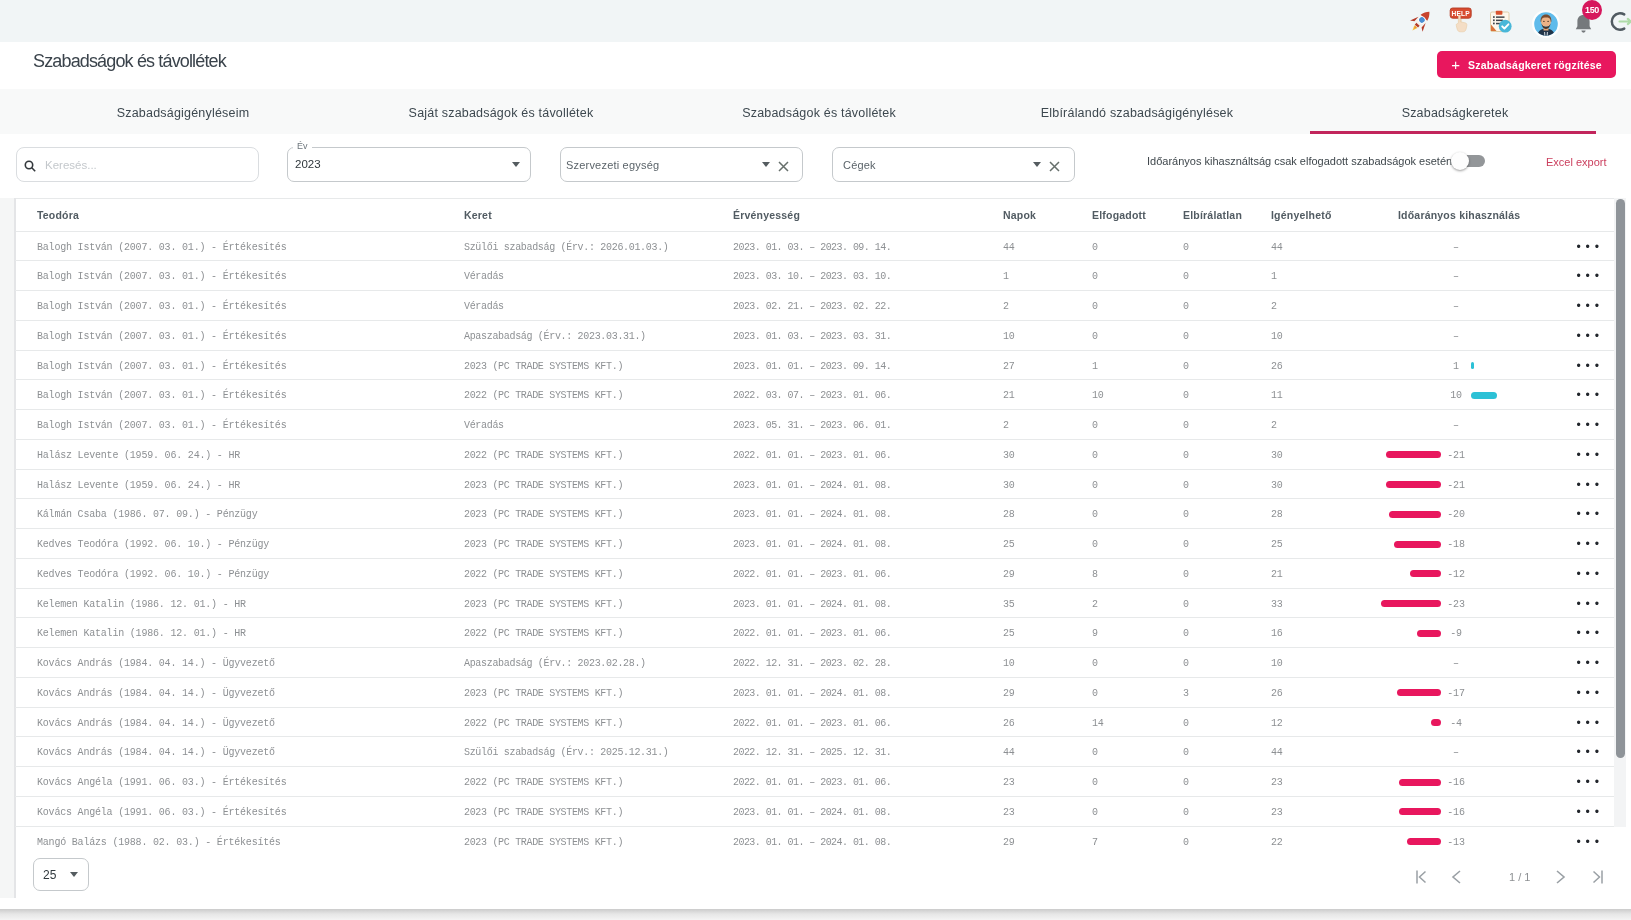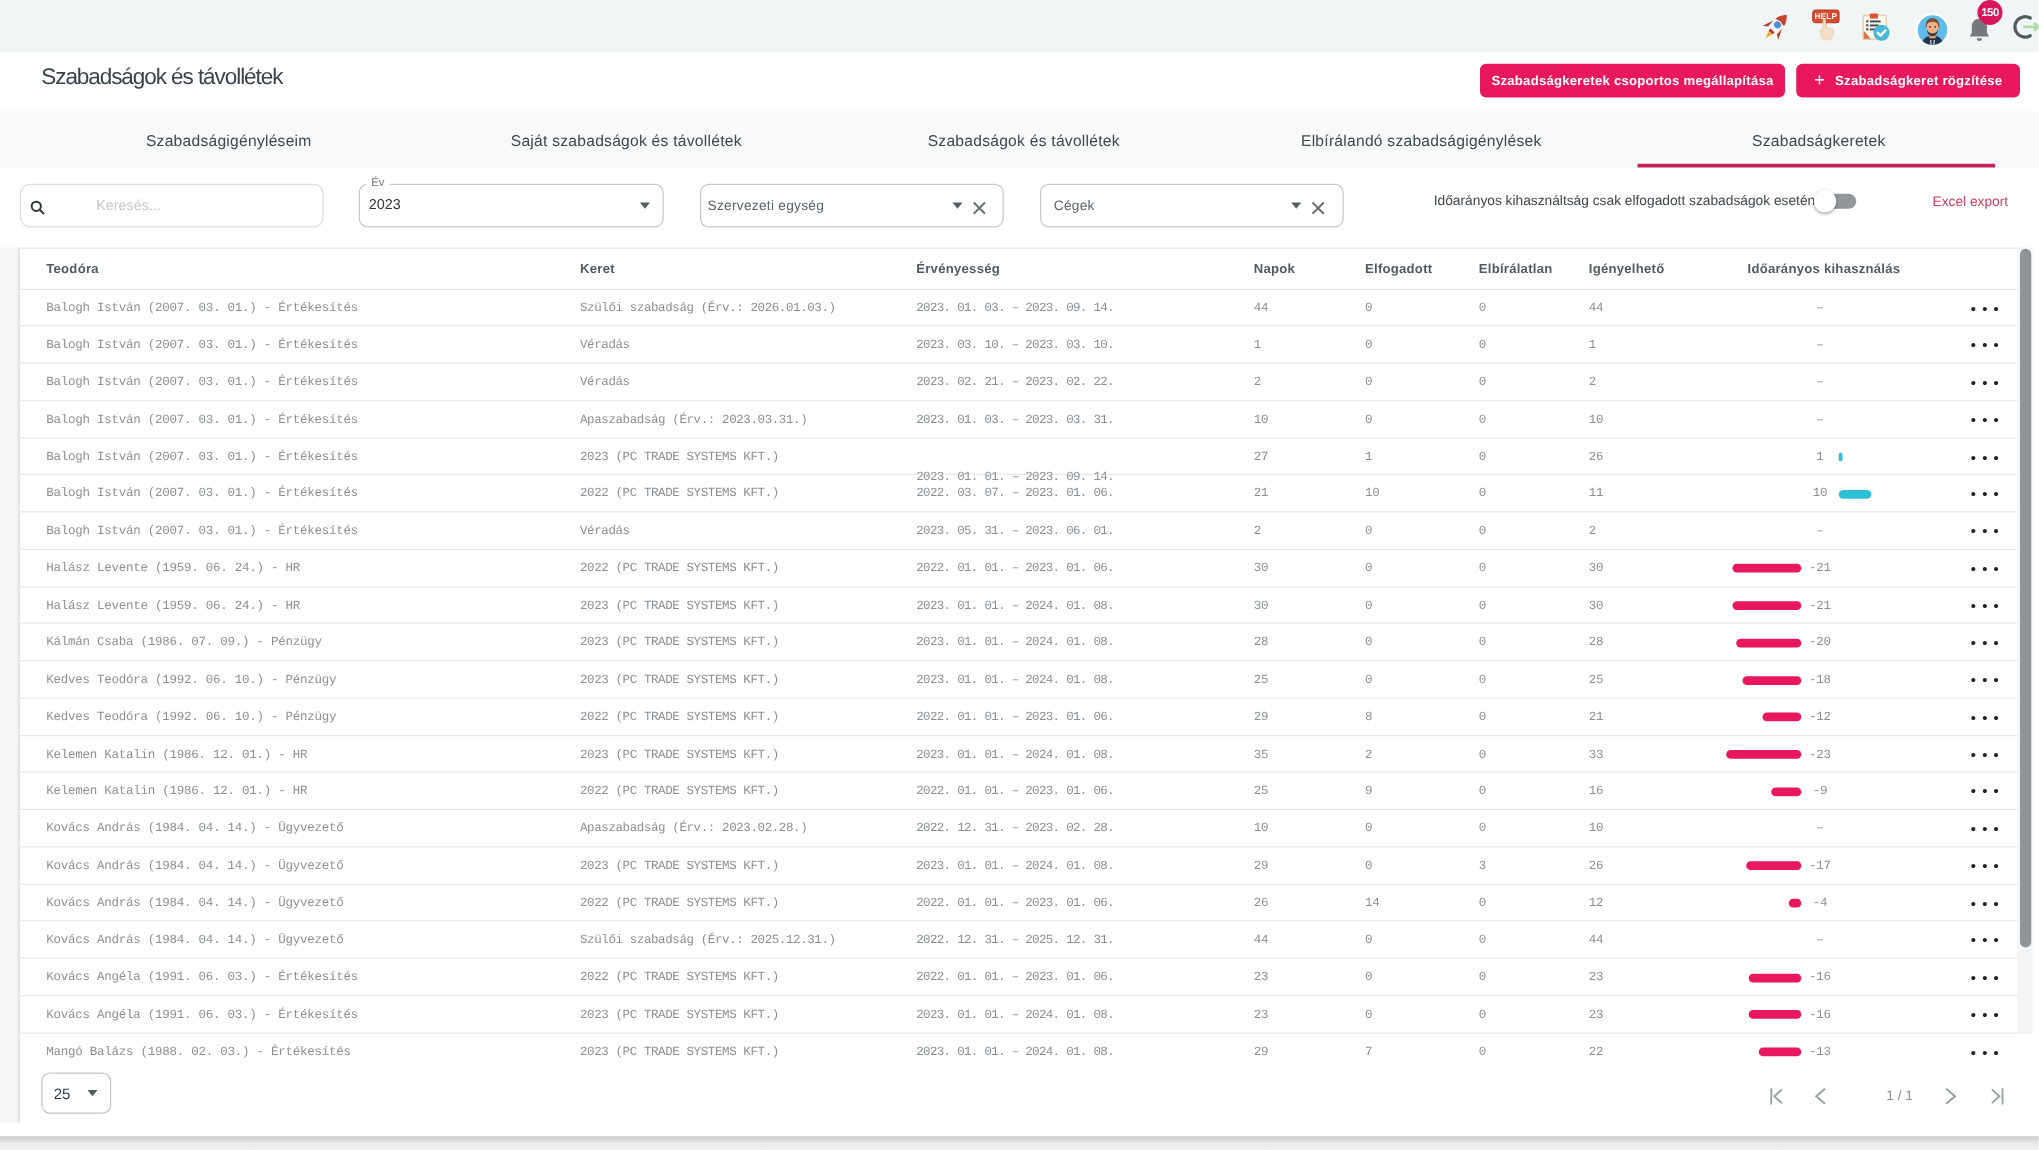--- a/index.html
+++ b/index.html
@@ -23,35 +23,34 @@
 .row{left:15px;width:1599px;height:29.75px;border-bottom:1px solid #e7e9ea;font-family:Liberation Mono, monospace;}
 .bar{height:7px;border-radius:3.5px;top:11.5px;}
 .dots{font-size:12.2px;letter-spacing:1.8px;color:#21252b;}
 .val{width:30px;text-align:center;top:10px;}
 </style></head><body>
 <div id="page">
 <div class="abs topbar"></div>
 <div class="abs titleband"></div>
 <div class="abs tabstrip"></div>
 <div class="abs title">Szabadságok és távollétek</div>
-<div class="abs btn" style="left:1184px;top:51px;width:244px;">Szabadságkeretek csoportos megállapítása</div>
 <div class="abs btn" style="left:1437px;top:51px;width:179px;"><span style="font-size:15px;font-weight:normal;margin-right:8px;">+</span>Szabadságkeret rögzítése</div>
 <div class="abs tab" style="left:23px;">Szabadságigényléseim</div>
 <div class="abs tab" style="left:341px;">Saját szabadságok és távollétek</div>
 <div class="abs tab" style="left:659px;">Szabadságok és távollétek</div>
 <div class="abs tab" style="left:977px;">Elbírálandó szabadságigénylések</div>
 <div class="abs tab" style="left:1295px;">Szabadságkeretek</div>
 <div class="abs tabline"></div>
 
 <div class="abs fbox" style="left:16px;width:243px;border-color:#dadde0;border-radius:8px;"></div>
 <svg class="abs" style="left:23px;top:159px;" width="14" height="14" viewBox="0 0 14 14">
       <circle cx="6" cy="6" r="3.7" fill="none" stroke="#33383c" stroke-width="1.6"></circle>
       <line x1="8.8" y1="8.8" x2="12.2" y2="12.2" stroke="#33383c" stroke-width="1.6"></line>
     </svg>
-<div class="abs" style="left:45px;top:159px;font-size:11.5px;color:#c4c8cc;margin-left:32px;">Keresés...</div>
+<div class="abs" style="left:45px;top:159px;font-size:11.5px;color:#c4c8cc;">Keresés...</div>
 
 <div class="abs fbox" style="left:287px;width:244px;"></div>
 <div class="abs" style="left:293px;top:141px;background:#fff;padding:0 4px;font-size:9px;color:#6e777d;">Év</div>
 <div class="abs" style="left:295px;top:158px;font-size:11.5px;color:#30383d;">2023</div>
 <div class="abs caret" style="left:511.5px;top:162px;"></div>
 
 <div class="abs fbox" style="left:560px;width:243px;"></div>
 <div class="abs flabel" style="left:566px;top:159px;">Szervezeti egység</div>
 <div class="abs caret" style="left:761.5px;top:162px;"></div>
 <svg class="abs" style="left:777.5px;top:161px;" width="11" height="11" viewBox="0 0 11 11">
@@ -121,21 +120,21 @@
       <span class="abs cell" style="left:988px;top:10px;">10</span>
       <span class="abs cell" style="left:1077px;top:10px;">0</span>
       <span class="abs cell" style="left:1168px;top:10px;">0</span>
       <span class="abs cell" style="left:1256px;top:10px;">10</span>
       <span class="abs cell val" style="left:1426px;">–</span>
       <span class="abs dots" style="left:1560px;top:9px;">•••</span>
     </div>
 <div class="abs row" style="top:350.5px;">
       <span class="abs cell" style="left:22px;top:10px;">Balogh István (2007. 03. 01.) - Értékesítés</span>
       <span class="abs cell kr" style="left:449px;top:10px;">2023 (PC TRADE SYSTEMS KFT.)</span>
-      <span class="abs cell dt" style="left:718px;top:26px;text-align:center;">2023. 01. 01. – 2023. 09. 14.</span>
+      <span class="abs cell dt" style="left:718px;top:10px;text-align:center;">2023. 01. 01. – 2023. 09. 14.</span>
       <span class="abs cell" style="left:988px;top:10px;">27</span>
       <span class="abs cell" style="left:1077px;top:10px;">1</span>
       <span class="abs cell" style="left:1168px;top:10px;">0</span>
       <span class="abs cell" style="left:1256px;top:10px;">26</span>
       <span class="abs cell val" style="left:1426px;">1</span>
       <span class="abs bar" style="left:1456px;width:2.6px;background:#2cc1d6;"></span>
       <span class="abs dots" style="left:1560px;top:9px;">•••</span>
     </div>
 <div class="abs row" style="top:380.25px;">
       <span class="abs cell" style="left:22px;top:10px;">Balogh István (2007. 03. 01.) - Értékesítés</span>

